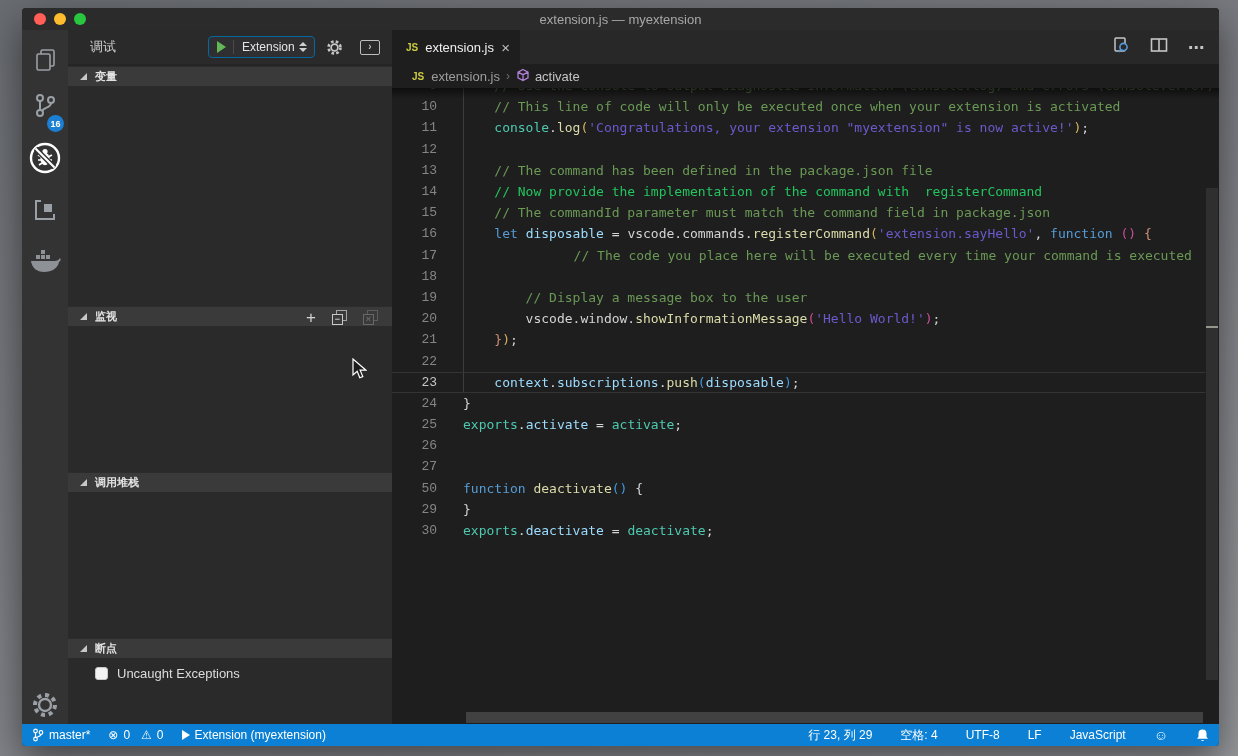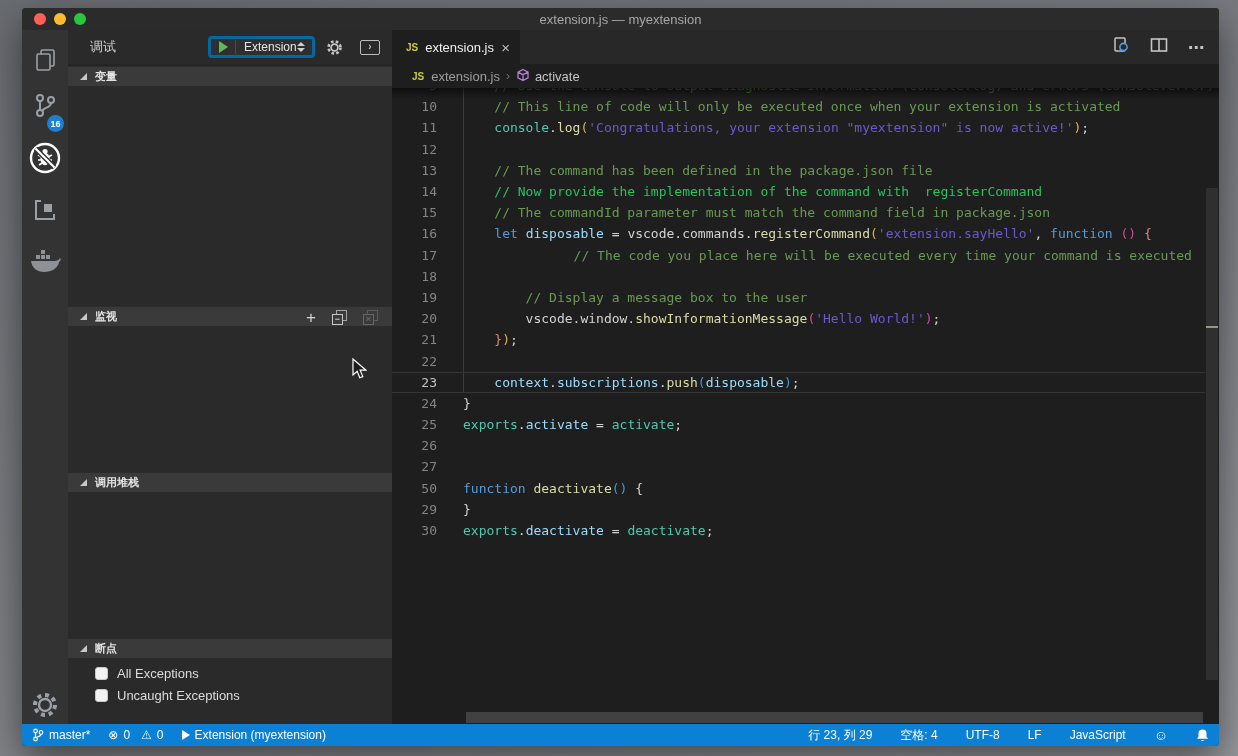--- a/index.html
+++ b/index.html
@@ -26,21 +26,21 @@
   
   .activitybar { width:46px; background:#333333; position:relative; flex:0 0 46px; }
   .ab-item { position:absolute; left:0; width:46px; height:40px; display:flex; align-items:center; justify-content:center; }
   .ab-badge { position:absolute; right:4px; bottom:-6px; background:#1b80d4; color:#fff; font-size:9px;
     min-width:17px; height:17px; border-radius:9px; display:flex; align-items:center; justify-content:center; font-weight:bold; }
   
   .sidebar { width:324px; flex:0 0 324px; background:#252526; display:flex; flex-direction:column; color:#cccccc; }
   .dbg-toolbar { height:34px; flex:0 0 34px; background:#2a2a2a; display:flex; align-items:center; position:relative; }
   .dbg-title { position:absolute; left:22px; color:#cfcfcf; font-size:13px; }
   .dbg-select { position:absolute; left:140px; width:107px; height:22px; top:6px;
-    background:#2f2f31; border:3px solid #0369a1; border-radius:4px;
+    background:#2f2f31; border:1px solid #0369a1; border-radius:4px;
     display:flex; align-items:center; }
   .play-tri { width:0; height:0; border-left:9px solid #61b856; border-top:6px solid transparent; border-bottom:6px solid transparent; margin:0 7px 0 8px; }
   .dbg-sep { width:1px; height:14px; background:#4a4a4d; margin-right:8px; }
   .dbg-name { color:#e4e4e4; font-size:12px; flex:1; }
   .spinner { display:flex; flex-direction:column; gap:2px; margin-right:7px; }
   .spin-up { width:0;height:0;border-left:4px solid transparent;border-right:4px solid transparent;border-bottom:4px solid #cfcfcf; }
   .spin-dn { width:0;height:0;border-left:4px solid transparent;border-right:4px solid transparent;border-top:4px solid #cfcfcf; }
   .dbg-gear { position:absolute; left:258px; top:9px; }
   .dbg-console { position:absolute; left:292px; top:10px; width:20px; height:15px; border:1.5px solid #bdbdbd; border-radius:2px;
     color:#bdbdbd; font-size:10px; line-height:12px; text-align:center; font-weight:bold; }
@@ -74,21 +74,21 @@
   .bc-file { color:#9d9d9d; margin-right:6px; }
   .bc-sep { color:#6f6f6f; margin-right:6px; font-size:12px; }
   .bc-symbol { color:#c5c5c5; margin-left:5px; }
   
   .code-area { flex:1; position:relative; overflow:hidden; }
   .top-shadow { position:absolute; left:0; right:0; top:0; height:11px; z-index:6;
     background:linear-gradient(rgba(0,0,0,.55),rgba(0,0,0,0)); pointer-events:none; }
   .indent-guide { position:absolute; left:71px; top:0; width:1px; height:305px; background:#3d3d3d; z-index:1; }
   .code-lines { position:absolute; left:0; top:-13px; right:14px; font-family:"DejaVu Sans Mono","Liberation Mono",monospace; font-size:13px; }
   .code-row { height:21.2px; display:flex; align-items:center; white-space:pre; position:relative; z-index:2; }
-  .code-row .gut { width:45px; flex:0 0 45px; text-align:right; color:#858585; }
+  .code-row .gut { width:45px; flex:0 0 45px; text-align:right; color:#858585;font-family:Liberation Mono, monospace; }
   .code-row .src { margin-left:26px; }
   .code-row.cur { border-top:1px solid #343434; border-bottom:1px solid #343434; }
   .code-row.cur .gut { color:#c6c6c6; }
   .code-row.dim { opacity:.55; }
   .vscroll-thumb { position:absolute; right:1px; top:100px; width:12px; height:492px; background:#2f2f30; z-index:4; }
   .vscroll-deco { position:absolute; right:1px; top:238px; width:12px; height:2px; background:#95958b; z-index:5; }
   .hscroll { position:absolute; left:74px; right:16px; bottom:1px; height:11px; background:#414141; z-index:4; }
   
   .statusbar { height:22px; flex:0 0 22px; background:#0b80d4; display:flex; align-items:center;
     color:#ffffff; font-size:12px; padding:0 10px; }
@@ -214,24 +214,20 @@
         <span class="twistie"></span>
         <span>调用堆栈</span>
       </div>
       <div class="sec-body body-stack"></div>
 
       <div class="sec-header">
         <span class="twistie"></span>
         <span>断点</span>
       </div>
       <div class="bp-list" id="bp-list">
-          <div class="bp-row">
-            <span class="bp-check"></span>
-            <span class="bp-label">All Exceptions</span>
-          </div>
           <div class="bp-row">
             <span class="bp-check"></span>
             <span class="bp-label">Uncaught Exceptions</span>
           </div>
         </div>
     </div>
 
     <div class="editor">
       <div class="tabbar">
         <div class="tab">

